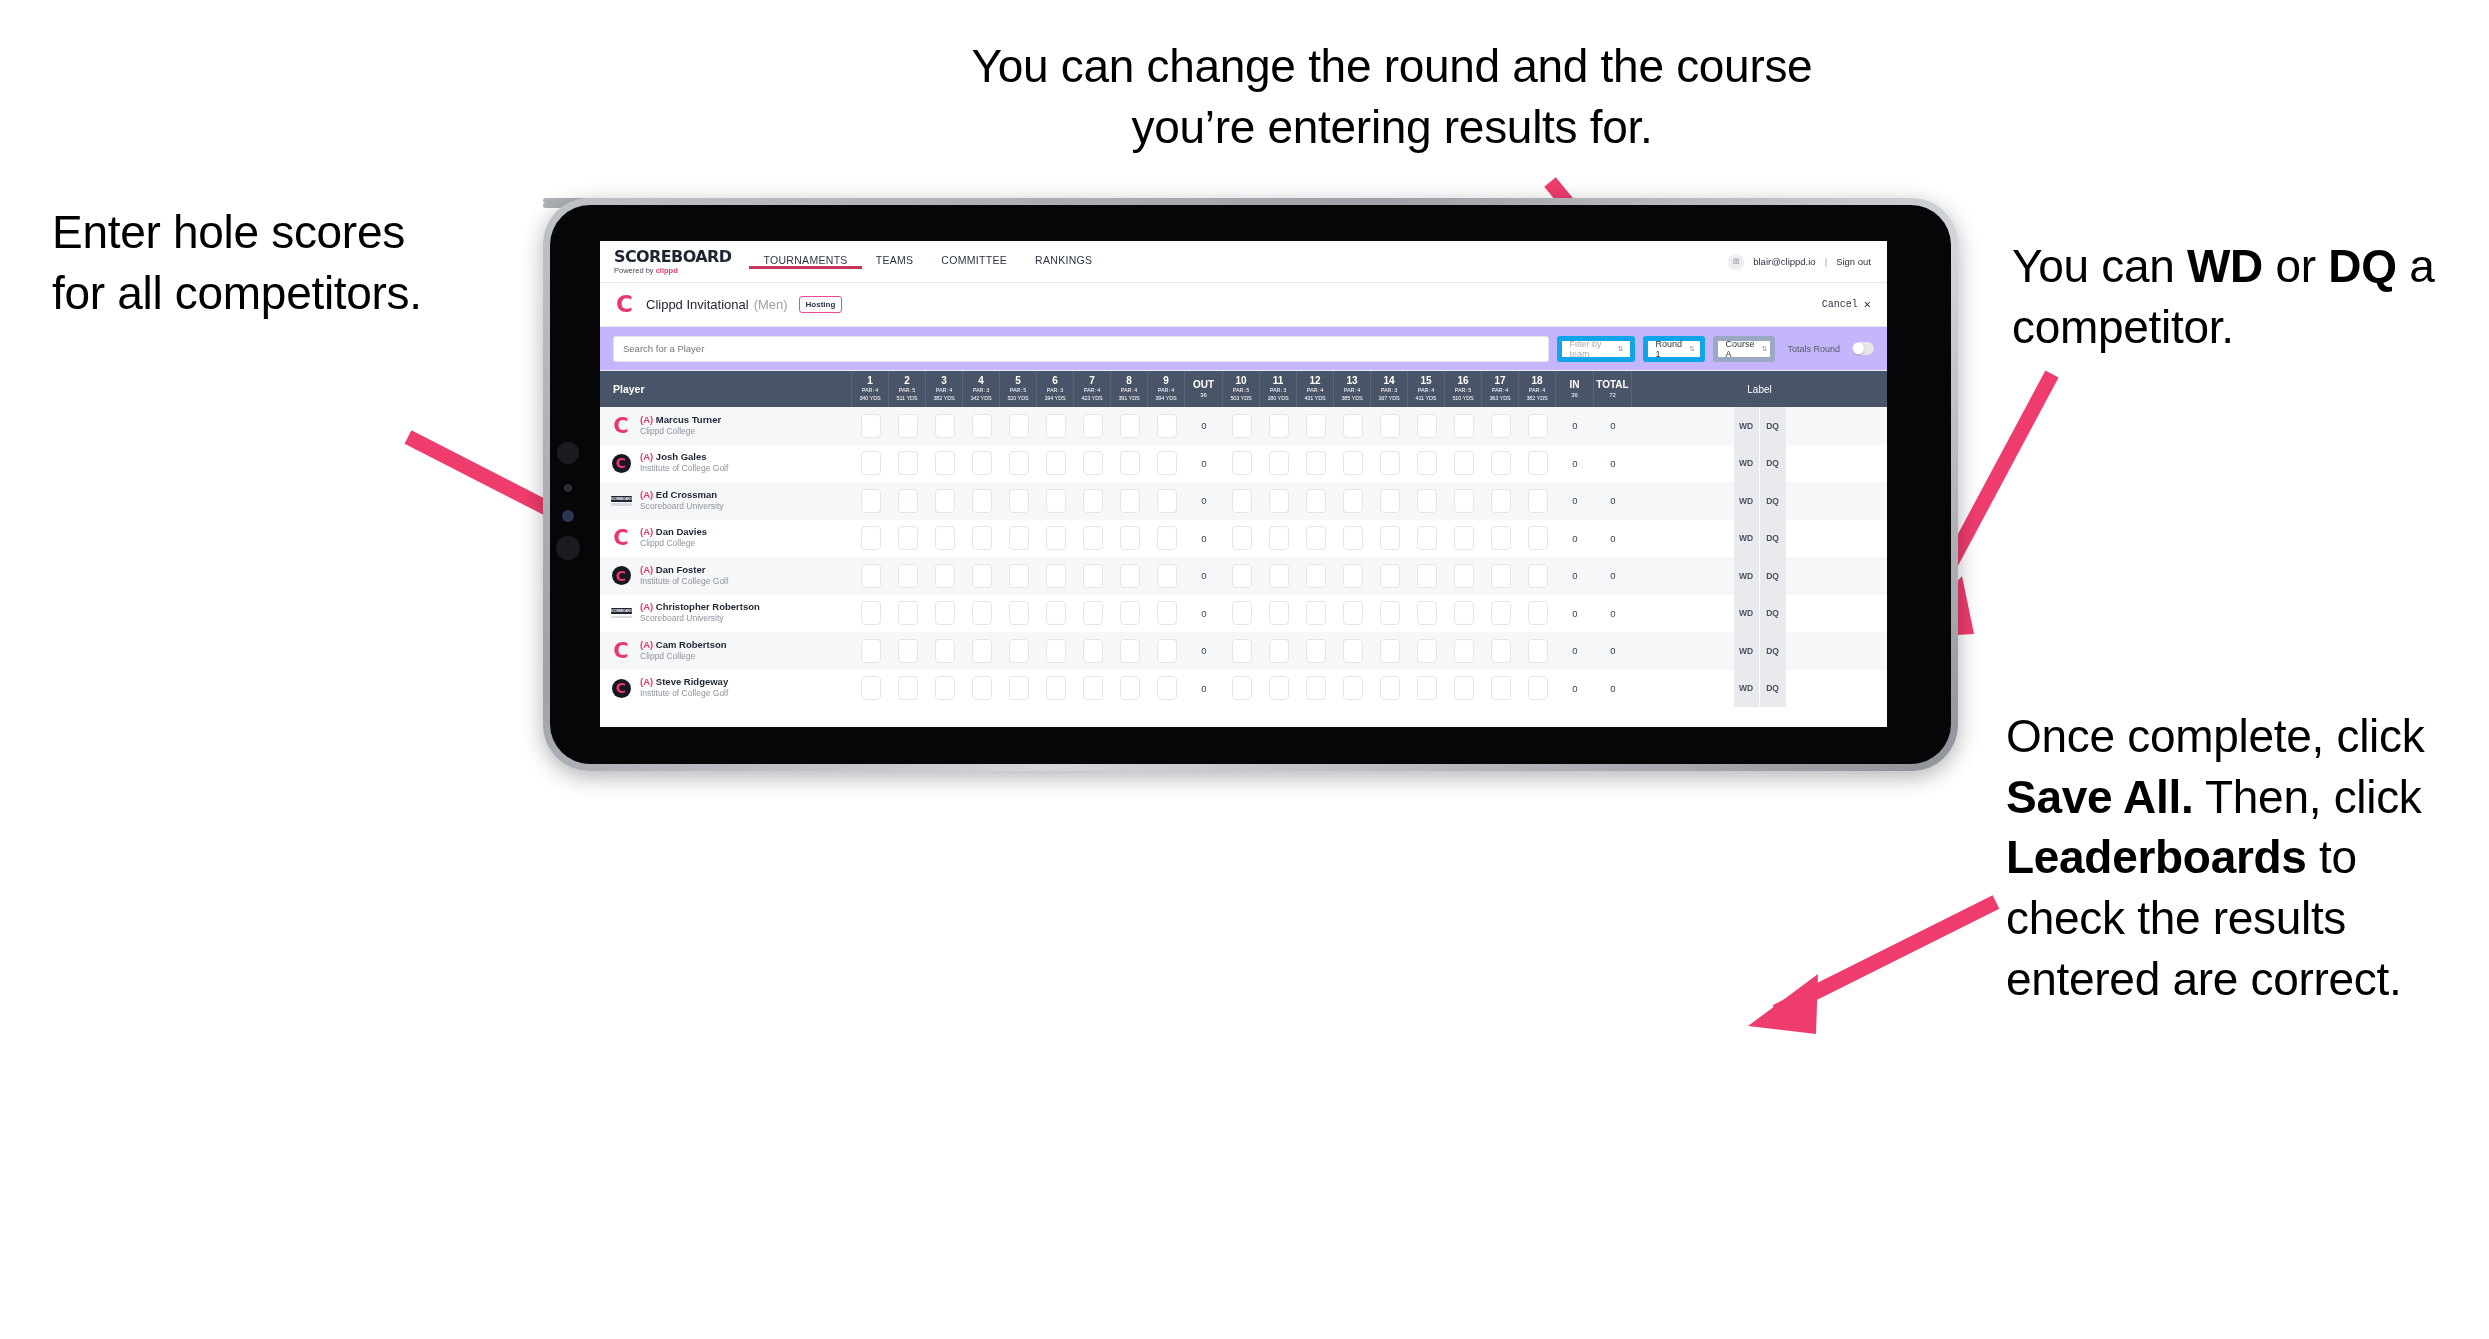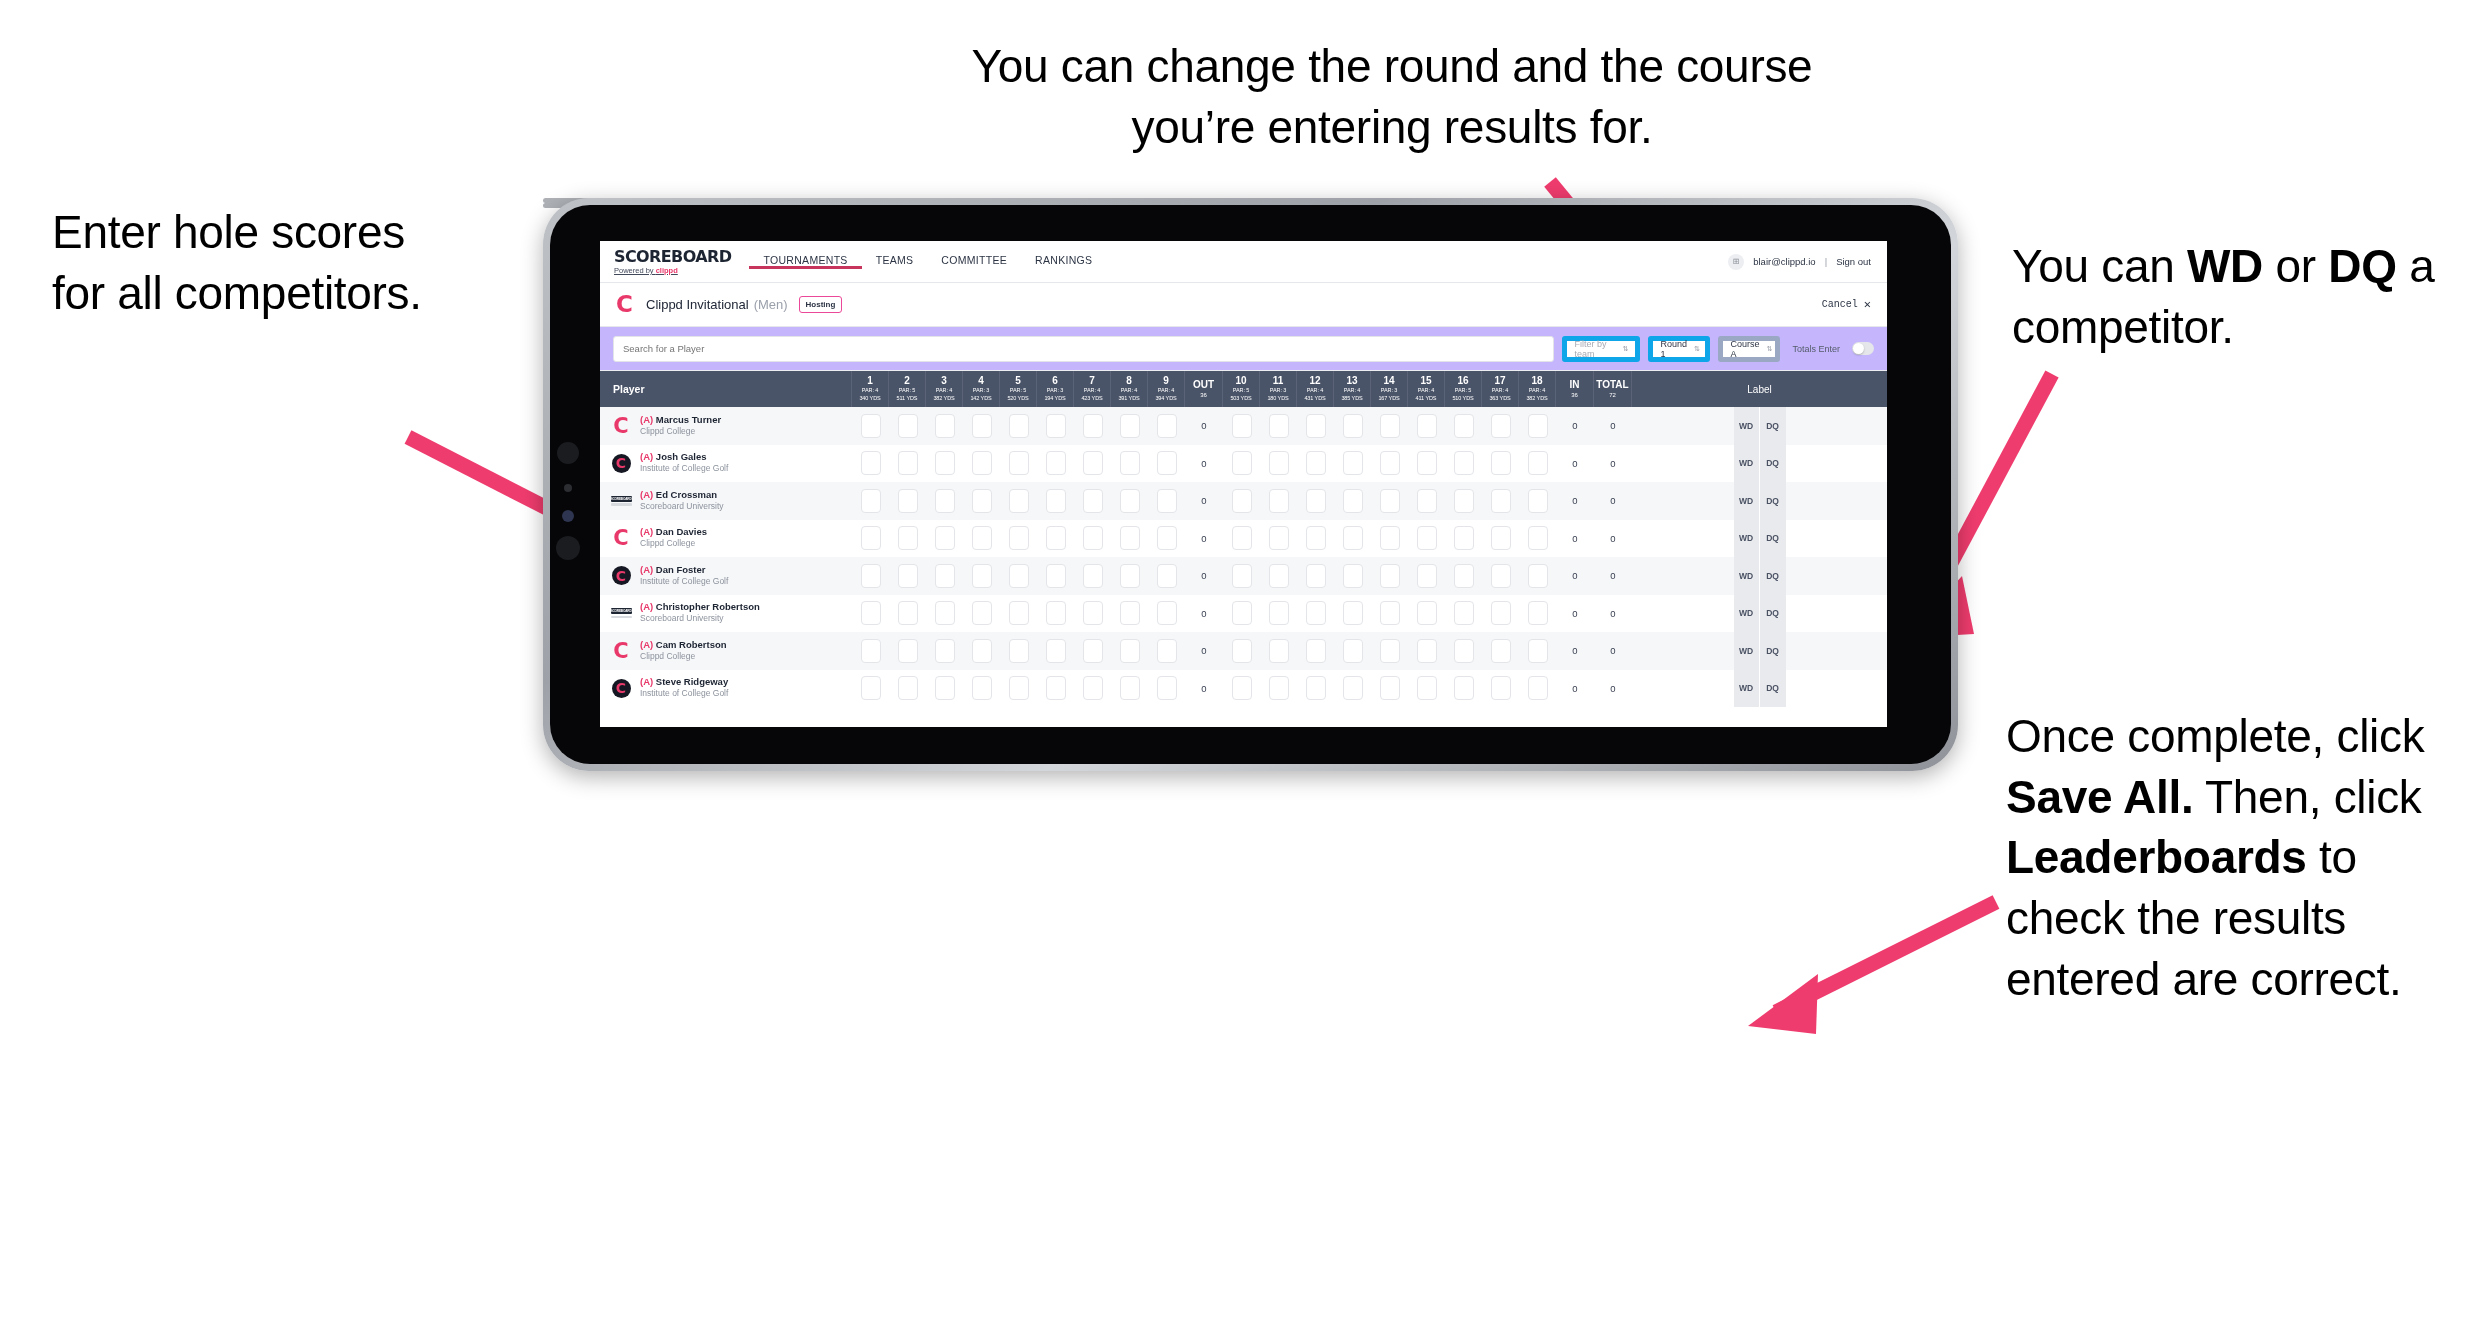--- a/index.html
+++ b/index.html
@@ -66,21 +66,21 @@
   .topnav {
     height: 42px; background: #fff; display: flex; align-items: stretch;
     border-bottom: 1px solid #e6e7ea; padding-left: 14px;
   }
   .brand { display: flex; flex-direction: column; justify-content: center; padding-right: 18px; }
   .brand-main {
     font-family: "DejaVu Sans", sans-serif;
     font-weight: bold; font-size: 16px; letter-spacing: -0.6px;
     color: #1d2432; line-height: 1;
   }
-  .brand-sub { font-size: 7.5px; color: #3d4characters; text-decoration: underline; }
+  .brand-sub { font-size: 7.5px; color: #3d4characters; }
   .brand-sub { font-size: 7.5px; color: #41485a; margin-top: 2px; line-height:1; }
   .brand-sub .pink { color: #e8396a; font-weight: bold; }
 
   .topnav-items { display: flex; align-items: center; }
   .topnav-item {
     display: flex; align-items: center; padding: 0 14px;
     font-size: 10.5px; color: #2c3444; letter-spacing: 0.3px;
     border-bottom: 3px solid transparent; cursor: pointer;
   }
   .topnav-item.active { border-bottom-color: #c8355c; }
@@ -316,21 +316,21 @@
           <span class="caret">⇅</span>
         </div>
         <div class="select-box filled sel-w2">
           <span>Round 1</span>
           <span class="caret">⇅</span>
         </div>
         <div class="select-box filled focused sel-w3">
           <span>Course A</span>
           <span class="caret">⇅</span>
         </div>
-        <div class="totals-label">Totals Enter</div>
+        <div class="totals-label">Totals Round</div>
         <div class="toggle"></div>
       </div>
 
       <div class="tbl">
         <div class="thead" id="table-head">
             <div class="th-player">Player</div>
             <div class="th-hole">
               <span class="th-num">1</span>
               <span class="th-par">PAR: 4</span>
               <span class="th-yds">340 YDS</span>

